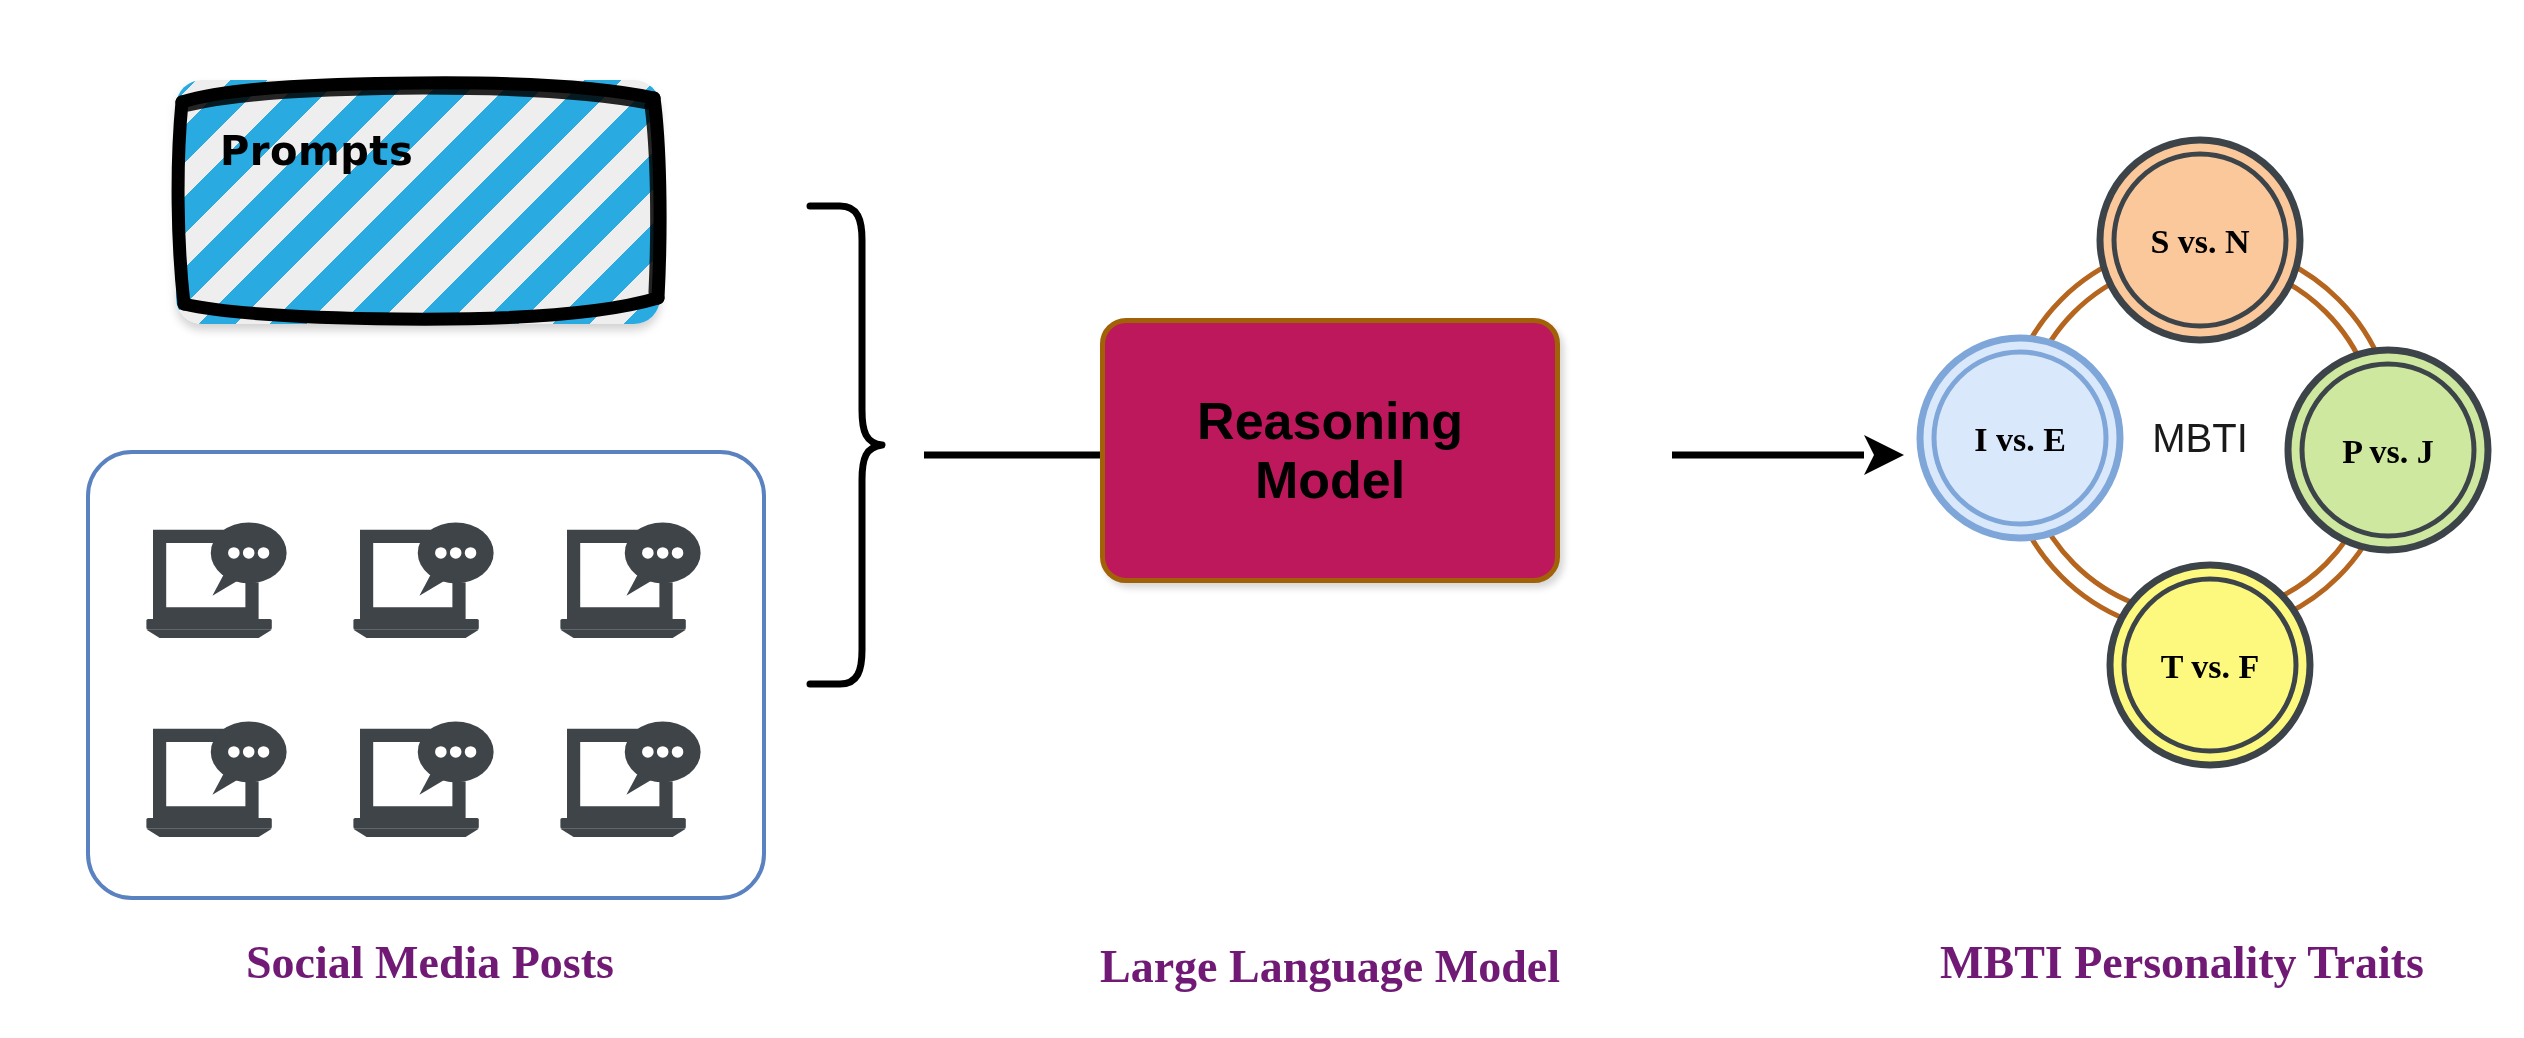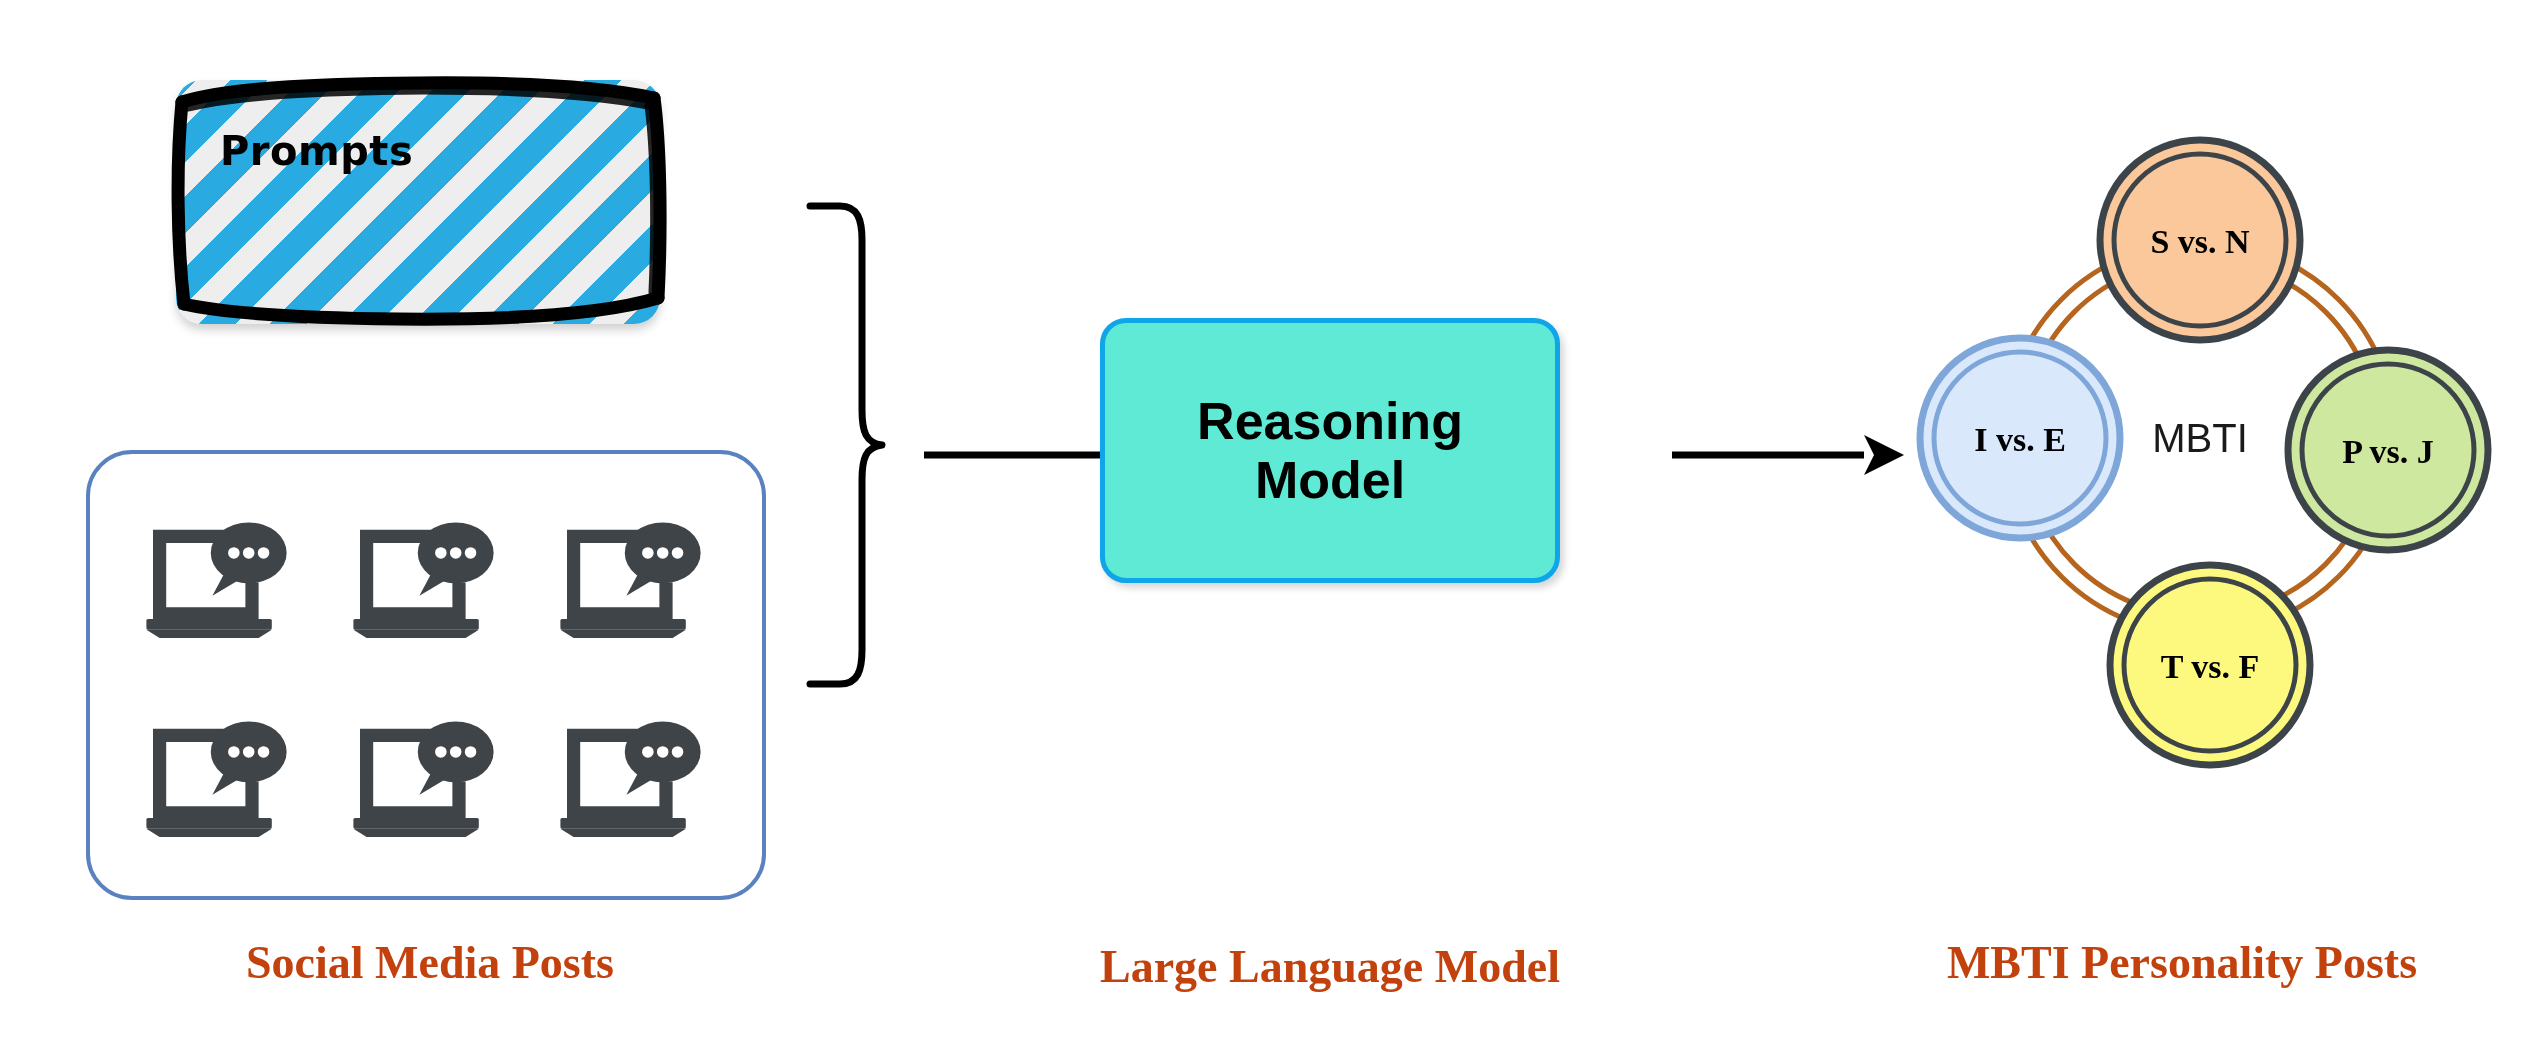--- a/index.html
+++ b/index.html
@@ -91,22 +91,22 @@
   #arrow-1 { left: 920px; top: 415px; width: 240px; height: 80px; }
   #arrow-2 { left: 1668px; top: 415px; width: 240px; height: 80px; }
 
   
   #llm-box {
     position: absolute;
     left: 1100px;
     top: 318px;
     width: 460px;
     height: 265px;
-    background: #5eead4;
-    border: 5px solid #0ea5e9;
+    background: #be185d;
+    border: 5px solid #a16207;
     border-radius: 26px;
     box-sizing: border-box;
     display: flex;
     align-items: center;
     justify-content: center;
     box-shadow: 4px 5px 7px rgba(0,0,0,0.16);
   }
   #llm-label {
     font-family: "Liberation Sans", sans-serif;
     font-weight: bold;
@@ -136,21 +136,21 @@
     font-size: 40px;
     fill: #1a1a1a;
   }
 
   
   .caption {
     position: absolute;
     font-family: "Liberation Serif", serif;
     font-weight: bold;
     font-size: 46px;
-    color: #c2410c;
+    color: #701a75;
     text-align: center;
     white-space: nowrap;
   }
   #caption-posts { left: 0px;    top: 936px; width: 860px; }
   #caption-llm   { left: 1000px; top: 940px; width: 660px; }
   #caption-mbti  { left: 1840px; top: 936px; width: 684px; }
 </style>
 </head>
 <body>
 
@@ -279,15 +279,15 @@
       <circle cx="330" cy="545" r="100" fill="#fdf97f" stroke="#3d4449" stroke-width="7"></circle>
       <circle cx="330" cy="545" r="86" fill="none" stroke="#3d4449" stroke-width="5"></circle>
       <text class="trait-label" x="330" y="558" text-anchor="middle">T vs. F</text>
     </g>
 
     <text class="mbti-center-label" x="320" y="332" text-anchor="middle">MBTI</text>
   </svg>
 
   <div class="caption" id="caption-posts">Social Media Posts</div>
   <div class="caption" id="caption-llm">Large Language Model</div>
-  <div class="caption" id="caption-mbti">MBTI Personality Posts</div>
+  <div class="caption" id="caption-mbti">MBTI Personality Traits</div>
 
 </div>
 
 </body></html>

